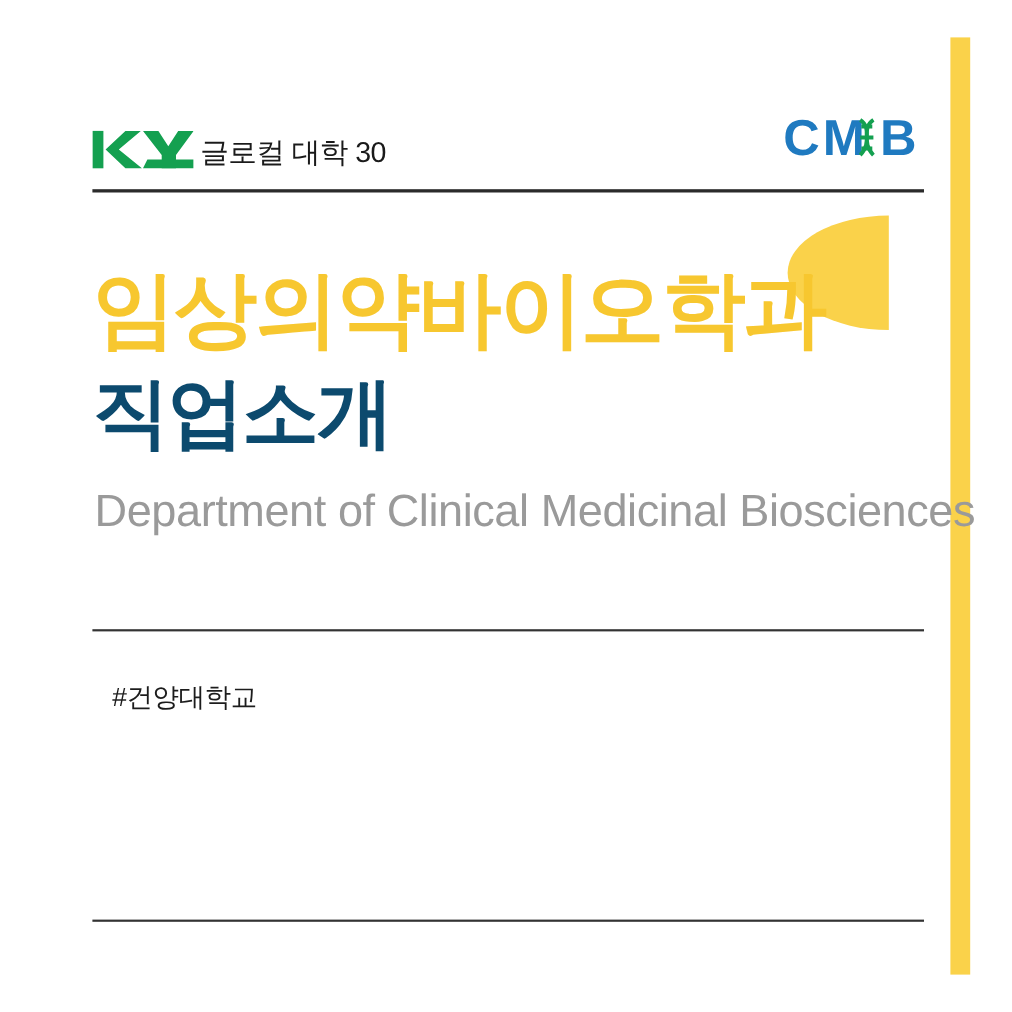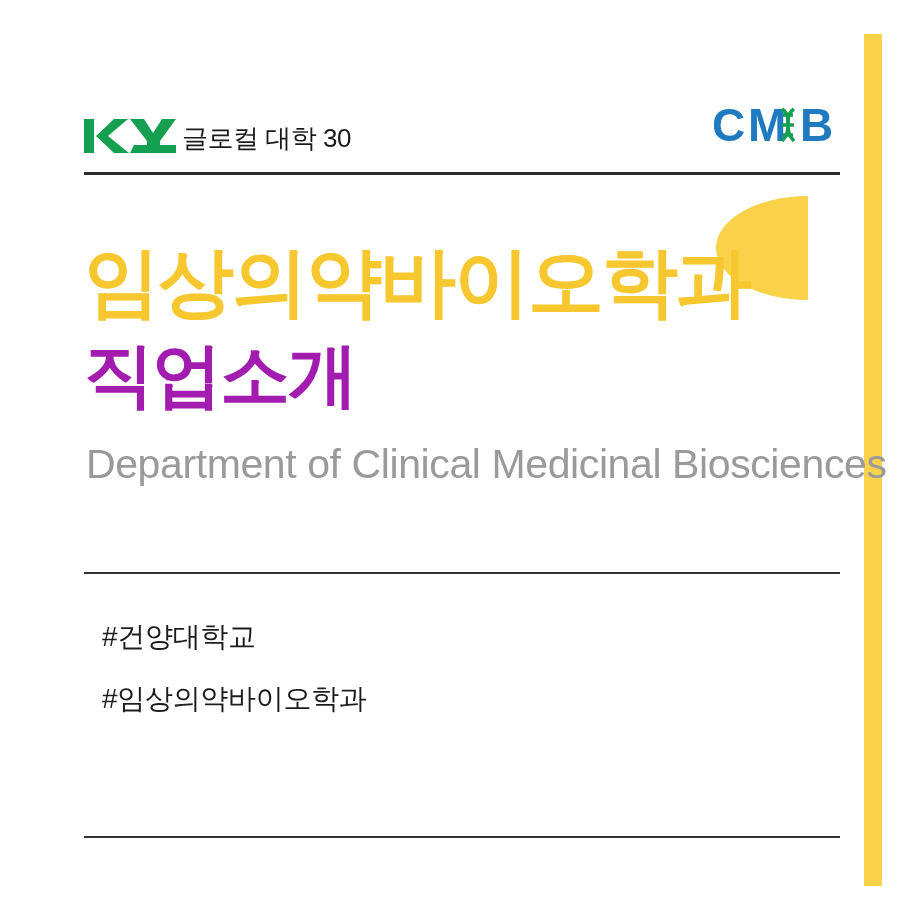--- a/index.html
+++ b/index.html
@@ -107,21 +107,21 @@
     white-space: nowrap;
     margin-top: 28px;
   }
   .title-black {
     position: absolute;
     left: 0;
     top: 340px;
     width: 756px;
     font-size: 70px;
     font-weight: bold;
-    color: #a21caf;
+    color: #0c4a6e;
     letter-spacing: -2px;
     line-height: 1.0;
     white-space: nowrap;
   }
   .subtitle-en {
     position: absolute;
     left: 2px;
     top: 440px;
     width: 756px;
     font-size: 41px;
@@ -136,21 +136,21 @@
     position: absolute;
     left: 18px;
     top: 618px;
     width: 700px;
   }
   .tag-row {
     display: flex;
     margin-bottom: 24px;
   }
   .tag {
-    font-size: 28px;
+    font-size: 24px;
     color: #1c1c1c;
     letter-spacing: -0.3px;
     white-space: nowrap;
   }
   .tag-col-1 { width: 316px; }
   .tag-col-2 { width: 316px; }
 </style>
 </head>
 <body>
 
@@ -200,21 +200,20 @@
     <div class="title-black">직업소개</div>
     <div class="subtitle-en">Department of Clinical Medicinal Biosciences</div>
 
     <div class="rule rule-mid"></div>
 
     <div class="tags">
       <div class="tag-row">
         <span class="tag tag-col-1">#건양대학교</span>
       </div>
       <div class="tag-row">
-        <span class="tag tag-col-1">#임상의약바이오학과</span>
         <span class="tag tag-col-2"></span>
       </div>
     </div>
 
     <div class="rule rule-bottom"></div>
 
   </div>
 </div>
 
 </body></html>

